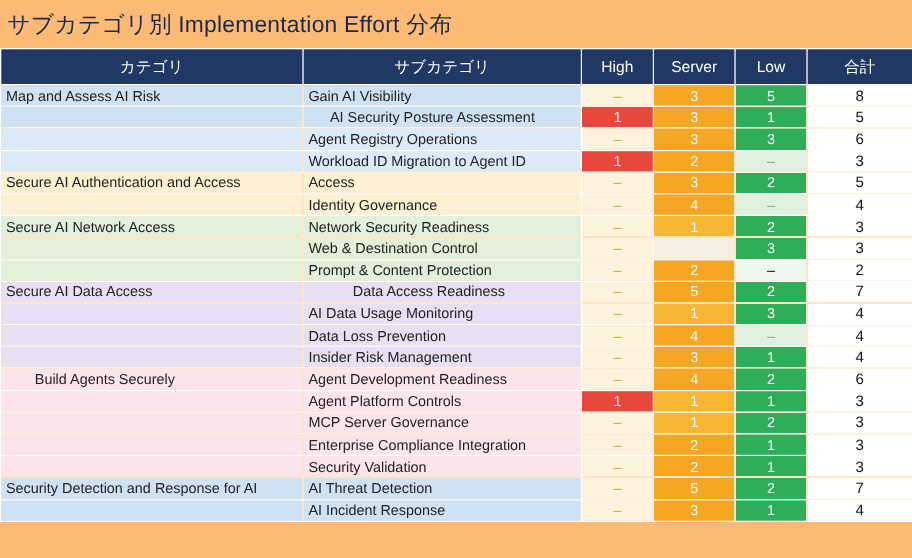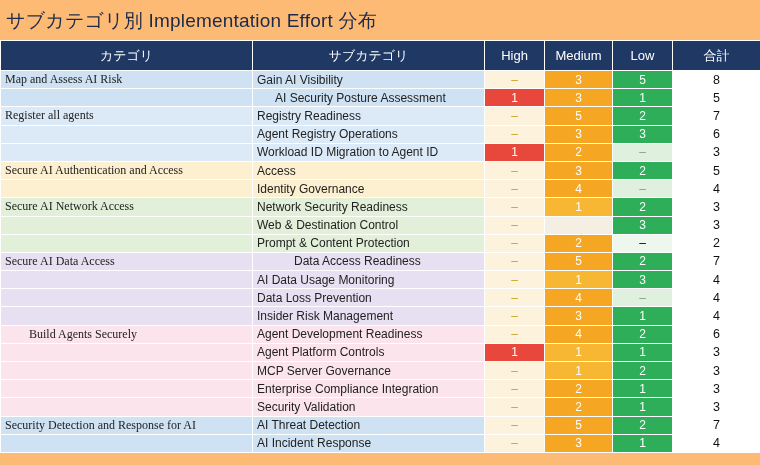--- a/index.html
+++ b/index.html
@@ -47,21 +47,20 @@
     border: 1px solid #ffffff;
     padding: 0 4px;
     vertical-align: middle;
     white-space: nowrap;
     overflow: hidden;
   }
   td.cat {
     text-align: left;
     color: #222222;
     font-size: 12px;
-    font-family: Liberation Serif, serif;
   }
   td.sub {
     text-align: left;
     color: #222222;
     font-size: 12px;
   }
   td.num {
     text-align: center;
     font-size: 12px;
   }
@@ -93,21 +92,21 @@
       <col style="width:60px">
       <col style="width:68px">
       <col style="width:60px">
       <col style="width:88px">
     </colgroup>
     <thead>
       <tr>
         <th class="left">カテゴリ</th>
         <th class="left">サブカテゴリ</th>
         <th>High</th>
-        <th>Medium</th>
+        <th>Server</th>
         <th>Low</th>
         <th>合計</th>
       </tr>
     </thead>
     <tbody id="tbody">
         <tr>
           <td class="cat" style="background: rgb(207, 226, 243);">Map and Assess AI Risk</td>
           <td class="sub" style="background: rgb(207, 226, 243);">Gain AI Visibility</td>
           <td class="num c-high-blank"><span class="dash">–</span></td>
           <td class="num c-med-orange">3</td>
@@ -116,28 +115,20 @@
         </tr>
         <tr>
           <td class="cat" style="background: rgb(207, 226, 243);"></td>
           <td class="sub" style="background: rgb(207, 226, 243); padding-left: 22px;">AI Security Posture Assessment</td>
           <td class="num c-high-red">1</td>
           <td class="num c-med-orange">3</td>
           <td class="num c-low-green">1</td>
           <td class="total">5</td>
         </tr>
         <tr>
-          <td class="cat" style="background: rgb(220, 233, 247);">Register all agents</td>
-          <td class="sub" style="background: rgb(220, 233, 247);">Registry Readiness</td>
-          <td class="num c-high-blank"><span class="dash">–</span></td>
-          <td class="num c-med-orange">5</td>
-          <td class="num c-low-green">2</td>
-          <td class="total">7</td>
-        </tr>
-        <tr>
           <td class="cat" style="background: rgb(220, 233, 247);"></td>
           <td class="sub" style="background: rgb(220, 233, 247);">Agent Registry Operations</td>
           <td class="num c-high-blank"><span class="dash">–</span></td>
           <td class="num c-med-orange">3</td>
           <td class="num c-low-green">3</td>
           <td class="total">6</td>
         </tr>
         <tr>
           <td class="cat" style="background: rgb(220, 233, 247);"></td>
           <td class="sub" style="background: rgb(220, 233, 247);">Workload ID Migration to Agent ID</td>

